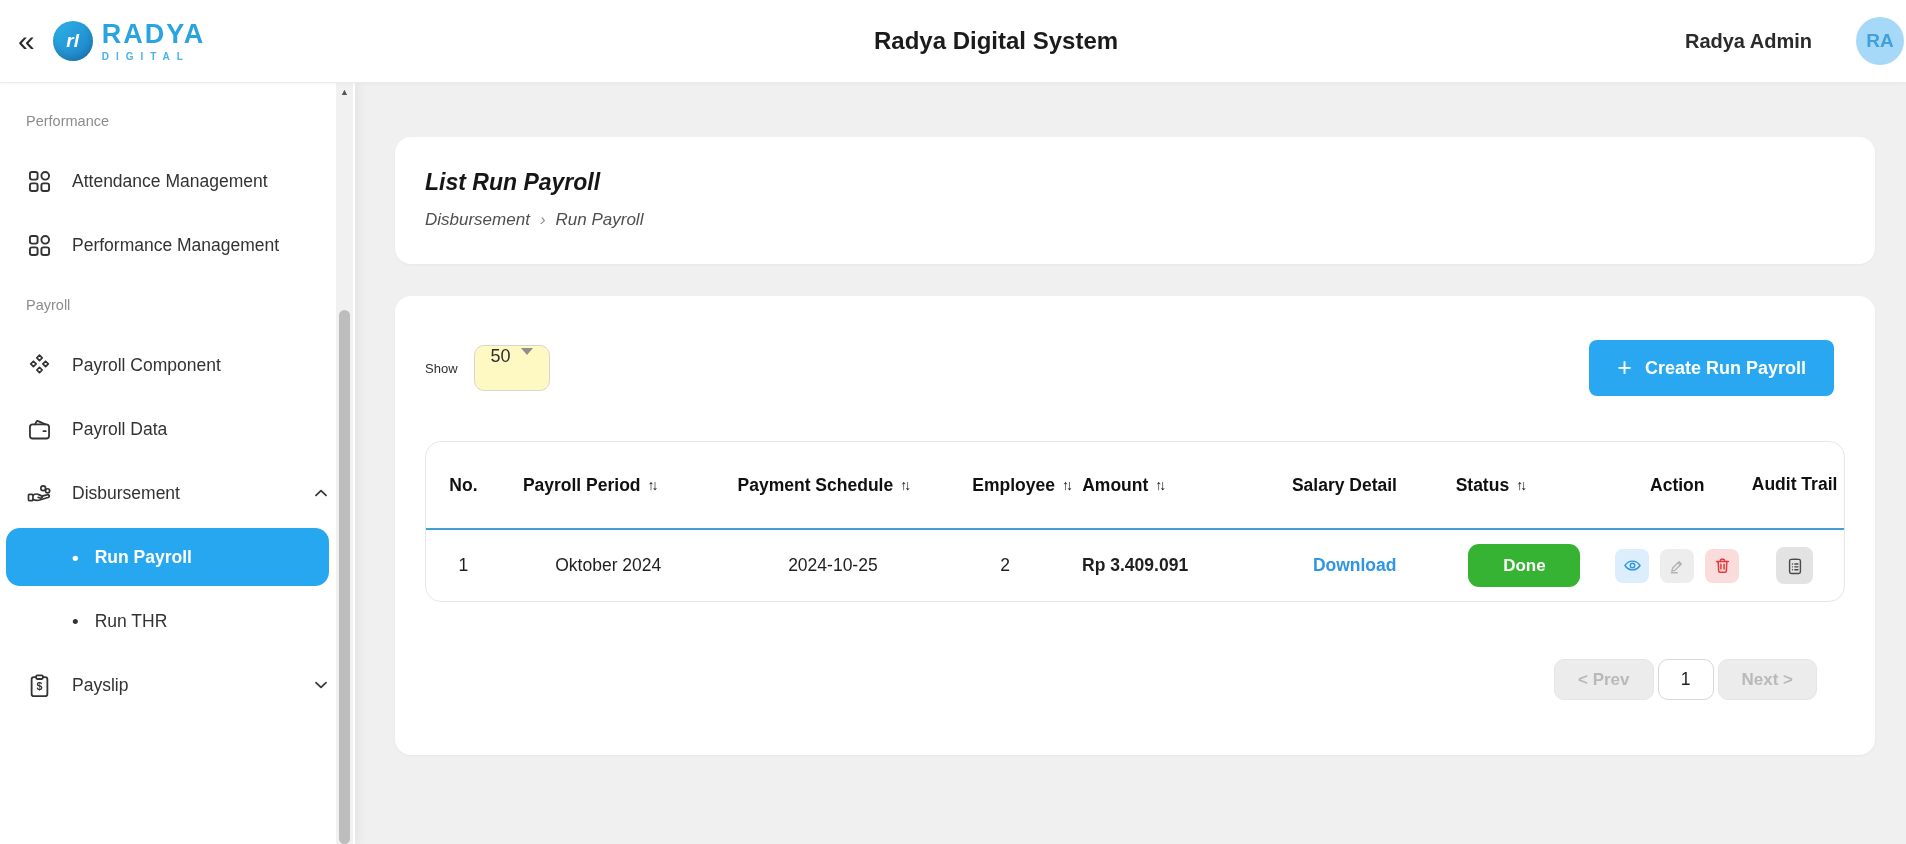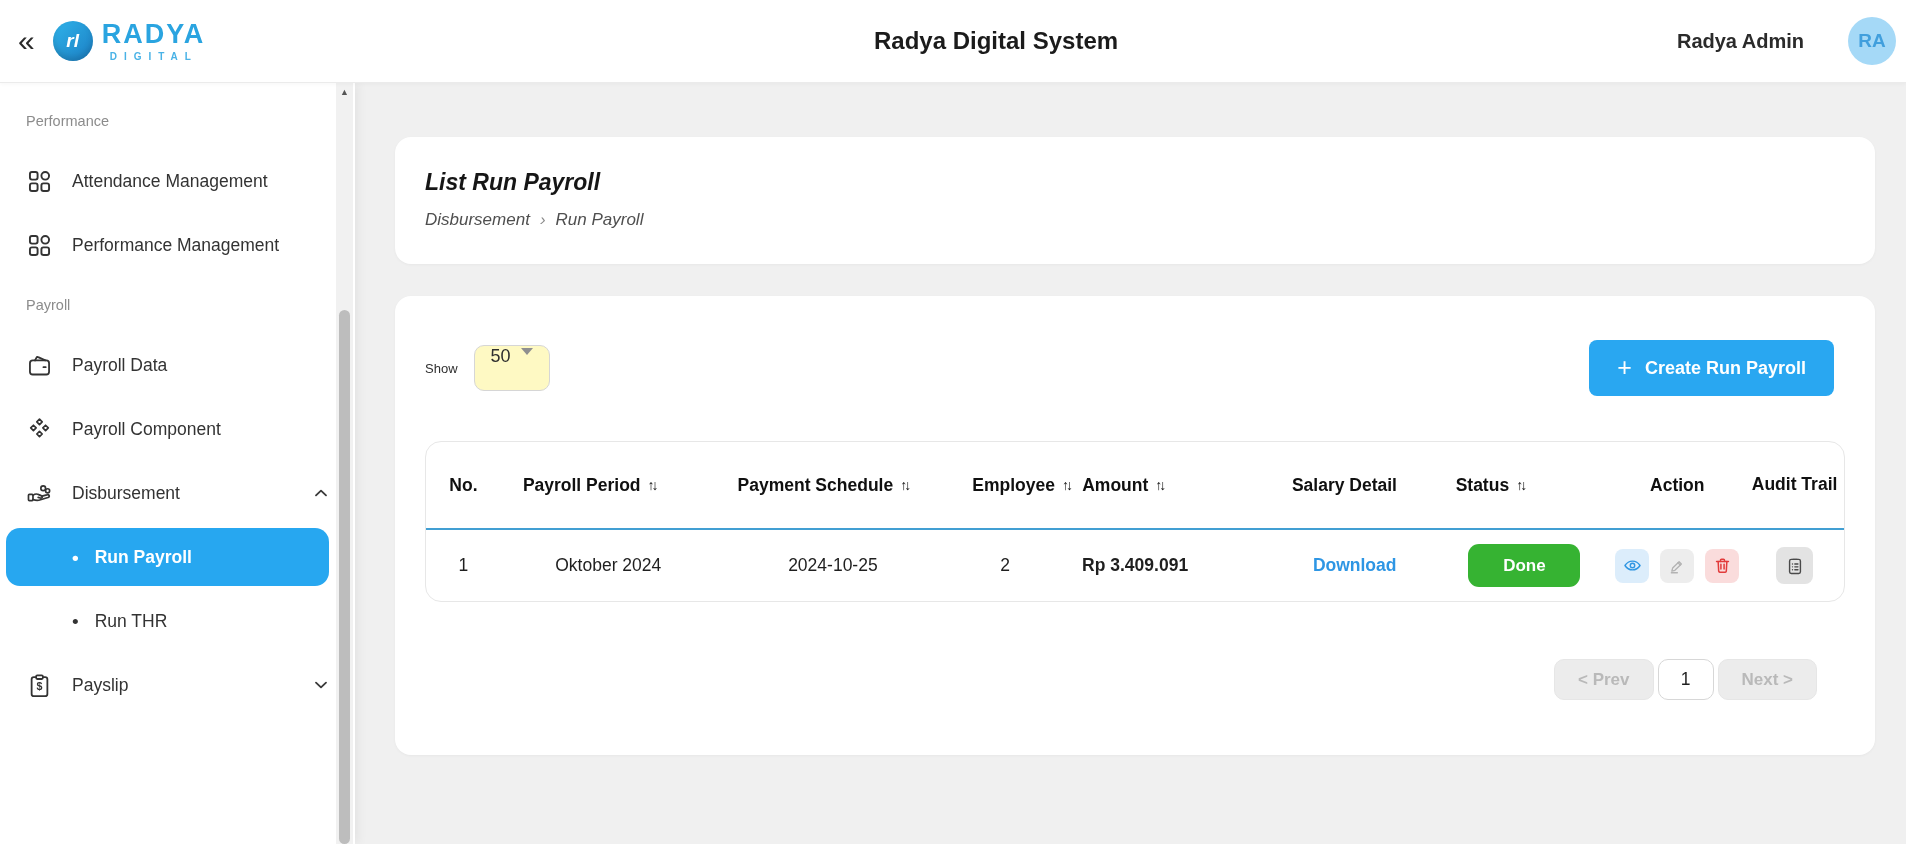--- a/index.html
+++ b/index.html
@@ -26,28 +26,28 @@
     width:40px; height:40px; border-radius:50%;
     background:linear-gradient(135deg,#2fb3ea 0%,#1b7fc4 100%);
     color:#fff; display:flex; align-items:center; justify-content:center;
     font-size:19px; font-weight:700; font-style:italic;
     box-shadow:inset 0 -4px 6px rgba(0,0,0,.15);
   }
   .logo-text-main {
     font-size:27px; font-weight:700; letter-spacing:2px; color:#2aa4e0; line-height:1;
   }
   .logo-text-sub {
-    font-size:10px; font-weight:700; letter-spacing:7px; color:#49b2e6; margin-top:3px;margin-left:8px;
+    font-size:10px; font-weight:700; letter-spacing:7px; color:#49b2e6; margin-top:3px;
   }
   .app-title {
     position:absolute; left:874px; top:50%; transform:translateY(-50%);
     font-size:24px; font-weight:700; color:#1b1b1b;
   }
   .header-right {
-    margin-left:auto; display:flex; align-items:center; gap:44px; padding-right:10px;
+    margin-left:auto; display:flex; align-items:center; gap:44px; padding-right:2px;
   }
   .user-name { font-size:20px; font-weight:700; color:#2b2b2b; }
   .avatar {
     width:48px; height:48px; border-radius:50%; background:#a5d9f7;
     color:#419fdd; font-weight:700; font-size:19px;
     display:flex; align-items:center; justify-content:center; cursor:pointer;
   }
 
   
   .sidebar {
@@ -225,39 +225,39 @@
       </svg>
     </span>
     <span>Performance Management</span>
   </div>
 
   <div class="nav-section">Payroll</div>
 
 
   <div class="nav-item">
     <span class="nav-icon">
-      <svg viewBox="0 0 24 24" width="27" height="27" fill="none" stroke="#333" stroke-width="1.6" stroke-linecap="round" stroke-linejoin="round">
-        <rect x="3.5" y="7.5" width="17" height="12.5" rx="2.5"></rect>
-        <path d="M8 7.5l1.2-2.3c.3-.6 1-.9 1.6-.6l6.4 2.9"></path>
-        <path d="M15.5 13.5h2"></path>
-      </svg>
-    </span>
-    <span>Payroll Data</span>
-  </div>
-
-  <div class="nav-item">
-    <span class="nav-icon">
       <svg viewBox="0 0 24 24" width="27" height="27" fill="none" stroke="#333" stroke-width="1.5" stroke-linejoin="round">
         <path d="M12 2.8l2.4 2.4L12 7.6 9.6 5.2z"></path>
         <path d="M6.6 8.2L9 10.6l-2.4 2.4-2.4-2.4z"></path>
         <path d="M17.4 8.2l2.4 2.4-2.4 2.4-2.4-2.4z"></path>
         <path d="M12 13.6l2.4 2.4-2.4 2.4-2.4-2.4z"></path>
       </svg>
     </span>
     <span>Payroll Component</span>
+  </div>
+
+  <div class="nav-item">
+    <span class="nav-icon">
+      <svg viewBox="0 0 24 24" width="27" height="27" fill="none" stroke="#333" stroke-width="1.6" stroke-linecap="round" stroke-linejoin="round">
+        <rect x="3.5" y="7.5" width="17" height="12.5" rx="2.5"></rect>
+        <path d="M8 7.5l1.2-2.3c.3-.6 1-.9 1.6-.6l6.4 2.9"></path>
+        <path d="M15.5 13.5h2"></path>
+      </svg>
+    </span>
+    <span>Payroll Data</span>
   </div>
 
   <div class="nav-item">
     <span class="nav-icon">
       <svg viewBox="0 0 24 24" width="27" height="27" fill="none" stroke="#333" stroke-width="1.5" stroke-linecap="round" stroke-linejoin="round">
         <rect x="2.2" y="12.8" width="4" height="5.6" rx=".8"></rect>
         <path d="M6.2 17.3c2.2.9 4.6 1 6.7.3l6.6-2c.9-.3 1.4-1 1.1-1.7-.3-.7-1.2-1-2.1-.7l-4.3 1.1"></path>
         <path d="M6.2 13.6c1.6-1.2 3.6-1.4 5.2-.6l2.4 1.1c.7.3.9 1 .5 1.5-.3.4-.9.6-1.5.4l-2-.6"></path>
         <circle cx="15.3" cy="7.3" r="2.1"></circle>
         <circle cx="19.2" cy="9.6" r="1.8"></circle>

